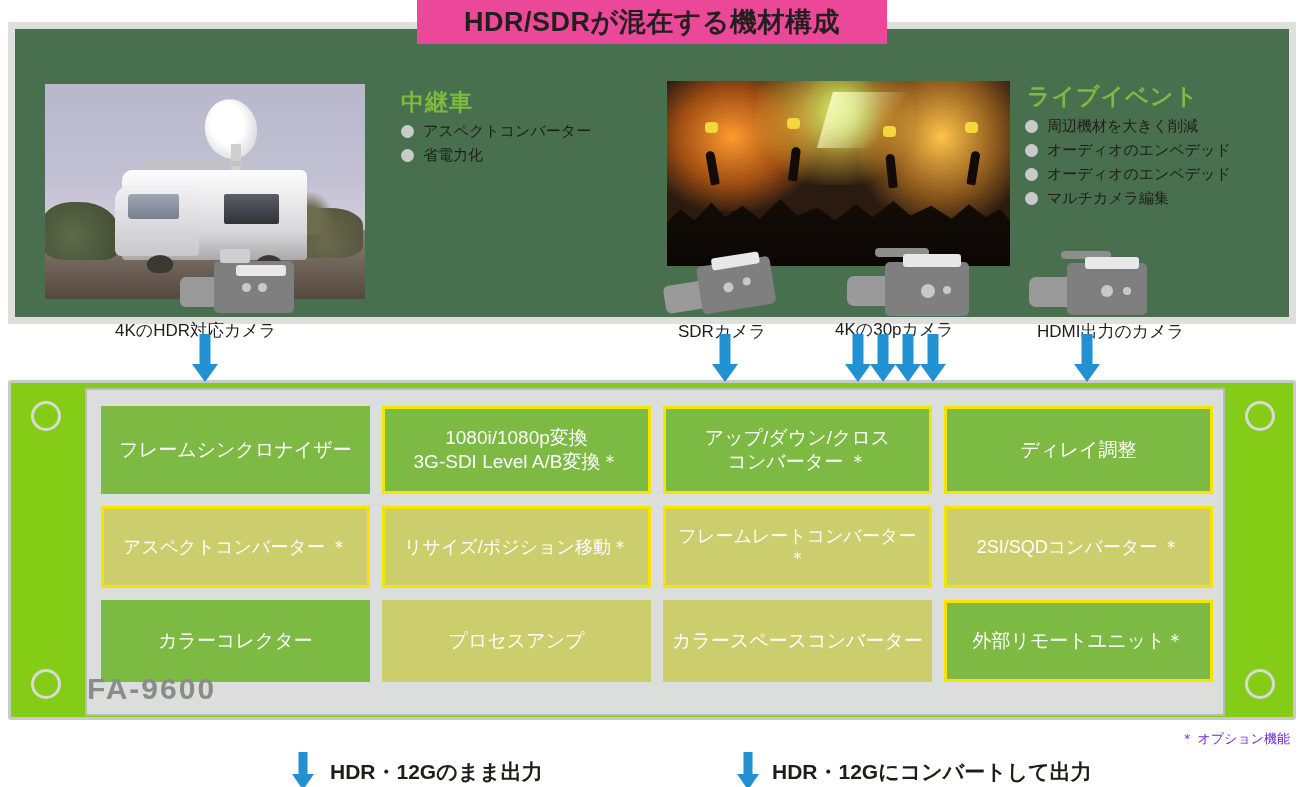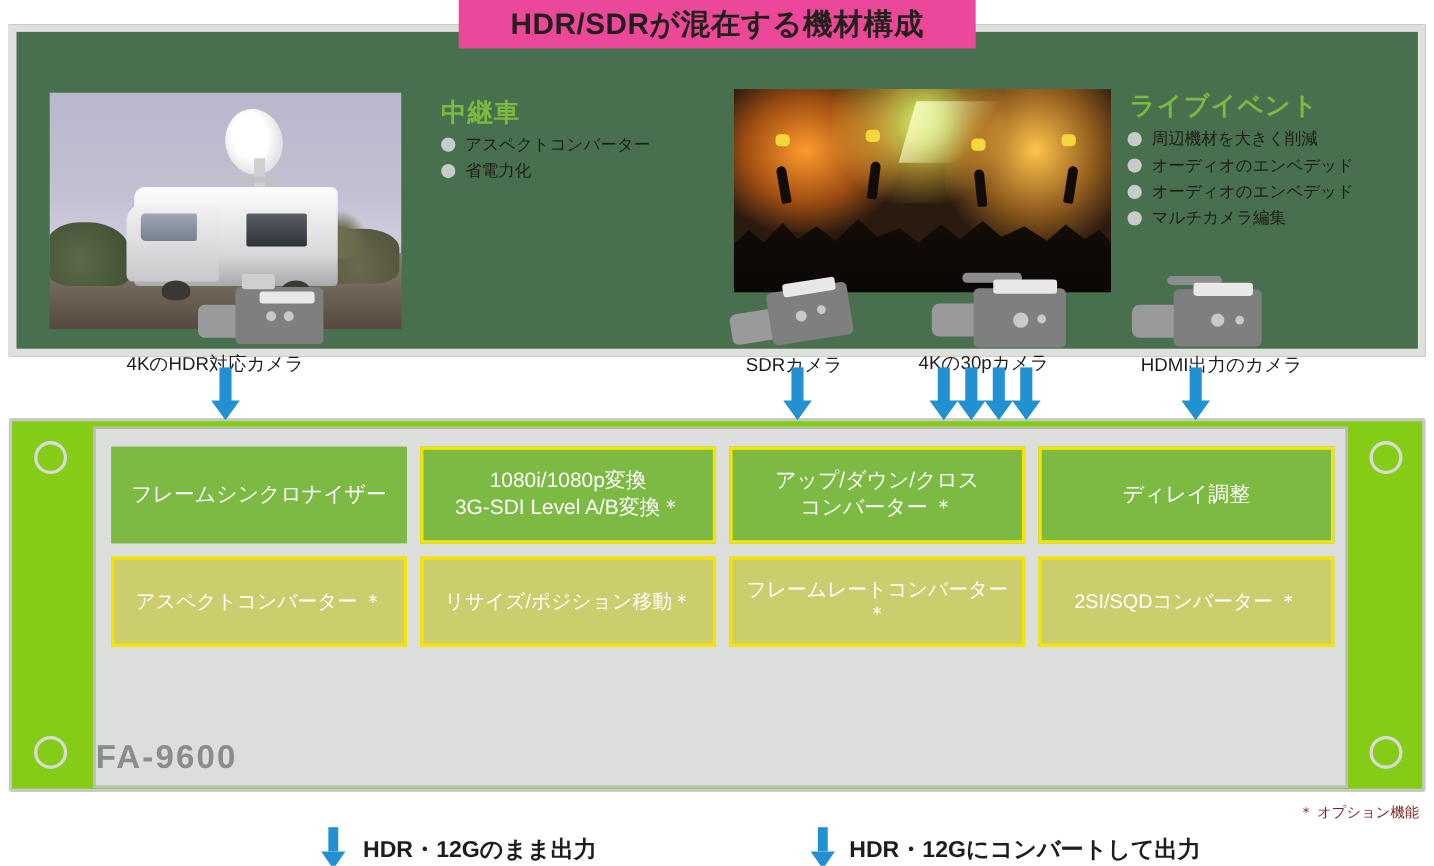--- a/index.html
+++ b/index.html
@@ -342,21 +342,21 @@
     position: absolute;
     left: 0; right: 0; bottom: 8px;
     font-size: 30px; font-weight: bold;
     color: #8a8c89;
     letter-spacing: 2px;
   }
 
   .footnote {
     position: absolute;
     right: 14px; top: 730px;
-    font-size: 13px; color: #7f1d1d;
+    font-size: 13px; color: #6d28d9;
     white-space: nowrap;
   }
 
   
   .out-label {
     position: absolute;
     top: 758px;
     font-size: 21px; font-weight: bold; color: #1f1c19;
     white-space: nowrap;
   }
@@ -528,20 +528,26 @@
         <div class="cell green bord">ディレイ調整</div>
       </div>
 
       <div class="grid row2" style="top:116px">
         <div class="cell olive bord">アスペクトコンバーター ＊</div>
         <div class="cell olive bord">リサイズ/ポジション移動＊</div>
         <div class="cell olive bord">フレームレートコンバーター＊</div>
         <div class="cell olive bord">2SI/SQDコンバーター ＊</div>
       </div>
 
+      <div class="grid row3" style="top:210px">
+        <div class="cell green nobord">カラーコレクター</div>
+        <div class="cell olive nobord">プロセスアンプ</div>
+        <div class="cell olive nobord">カラースペースコンバーター</div>
+        <div class="cell green bord">外部リモートユニット＊</div>
+      </div>
 
       <div class="model-name">FA-9600</div>
     </div>
   </div>
 
   <div class="footnote">＊ オプション機能</div>
 
   <div class="arrow-dn a-bot ab1">
       <div class="shaft"></div>
       <div class="head"></div>

